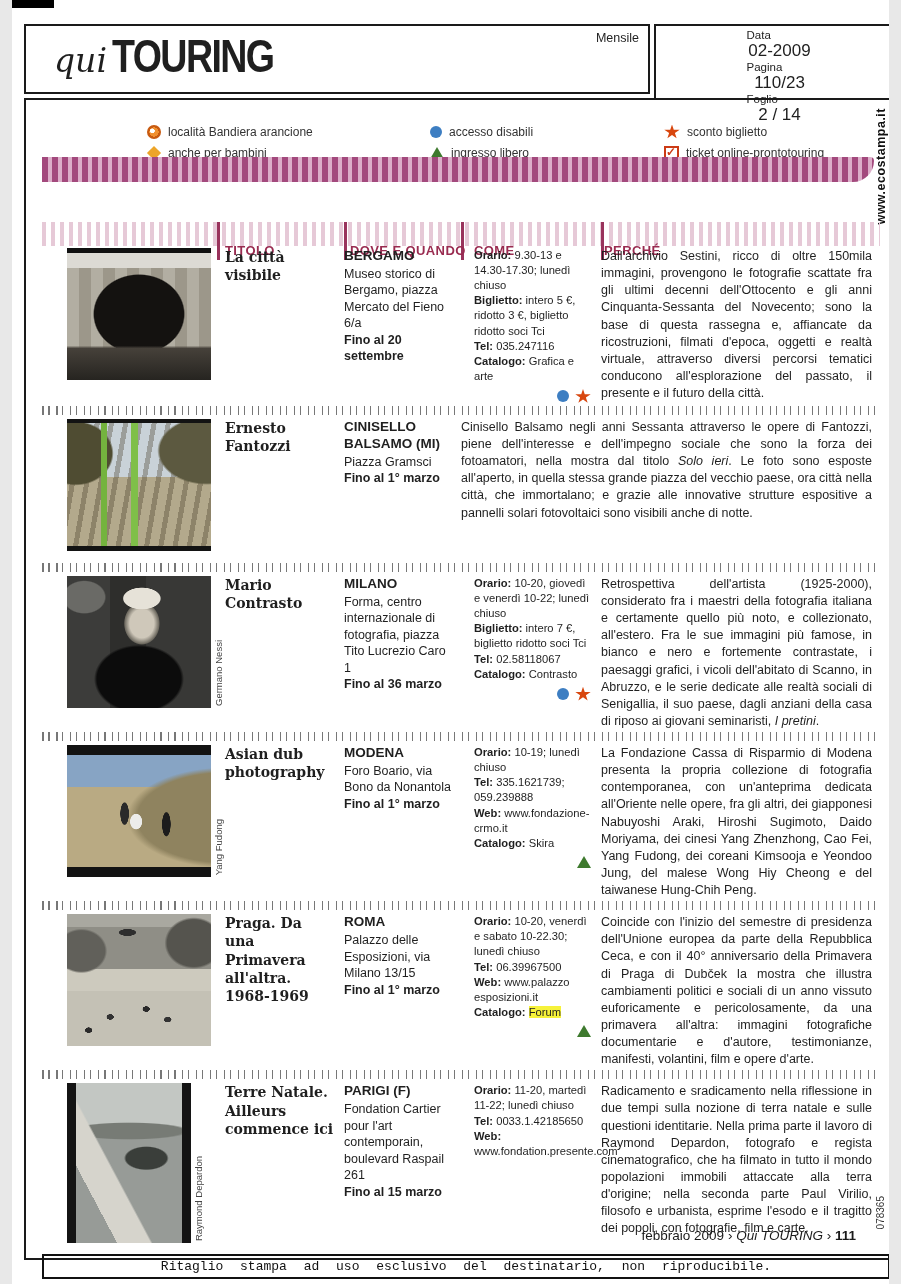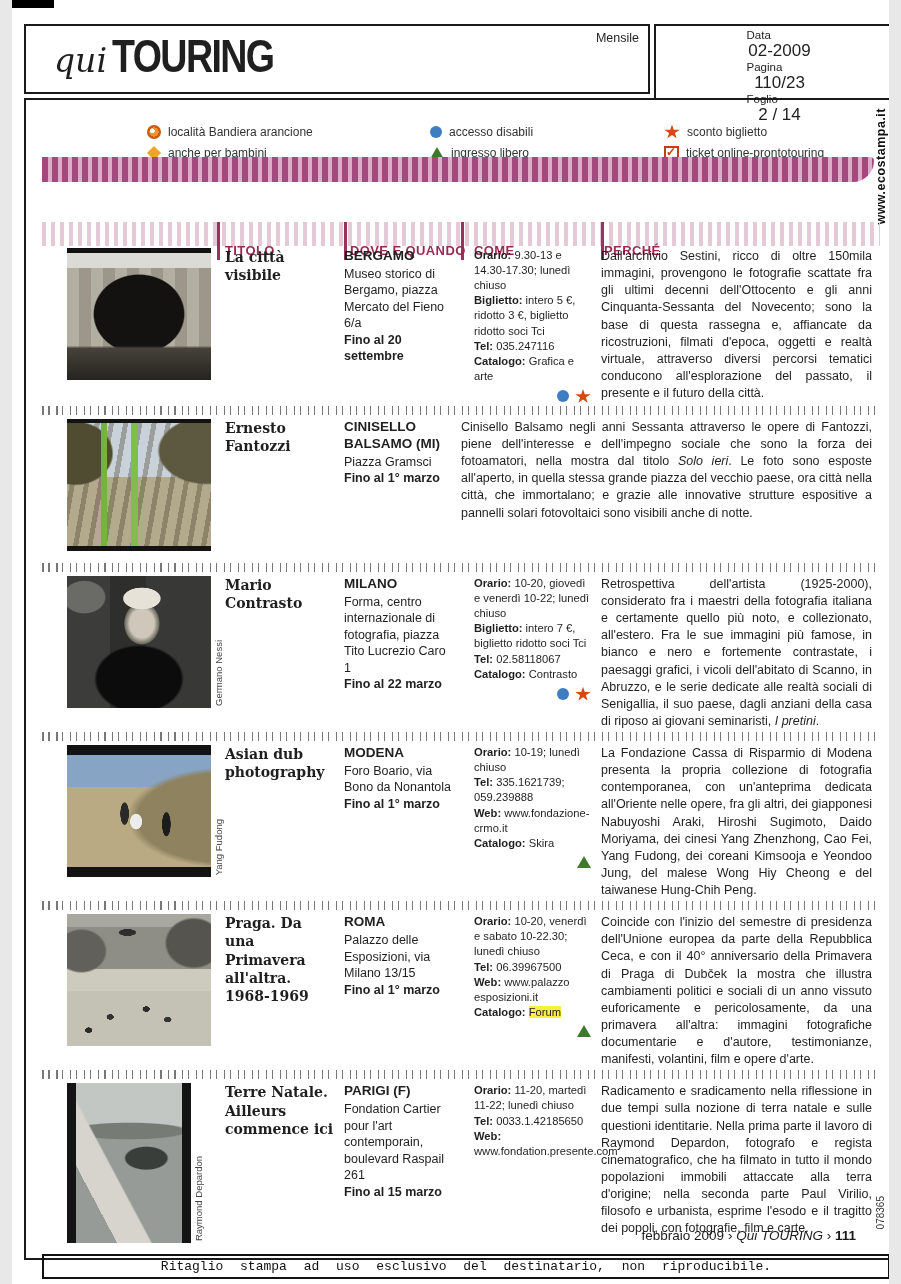--- a/index.html
+++ b/index.html
@@ -246,21 +246,21 @@
       <div class="cell cell-photo">
         <div class="photo-wrap">
           <div class="photo ph-giacomelli"></div>
           <div class="credit">Germano Nessi</div>
         </div>
       </div>
       <div class="cell cell-titolo">Mario Contrasto</div>
       <div class="cell cell-dove">
         <div class="city">MILANO</div>
         <div class="venue">Forma, centro internazionale di fotografia, piazza Tito Lucrezio Caro 1</div>
-        <div class="until">Fino al 22 marzo</div>
+        <div class="until">Fino al 36 marzo</div>
       </div>
       <div class="cell cell-come">
         <div class="come-lines">
             <div class="come-line"><b>Orario: </b><span>10-20, giovedì e venerdì 10-22; lunedì chiuso</span></div>
             <div class="come-line"><b>Biglietto: </b><span>intero 7 €, biglietto ridotto soci Tci</span></div>
             <div class="come-line"><b>Tel: </b><span>02.58118067</span></div>
             <div class="come-line"><b>Catalogo: </b><span>Contrasto</span></div>
           </div>
         <div class="come-icons">
             <span class="mark dot-blue"></span>

